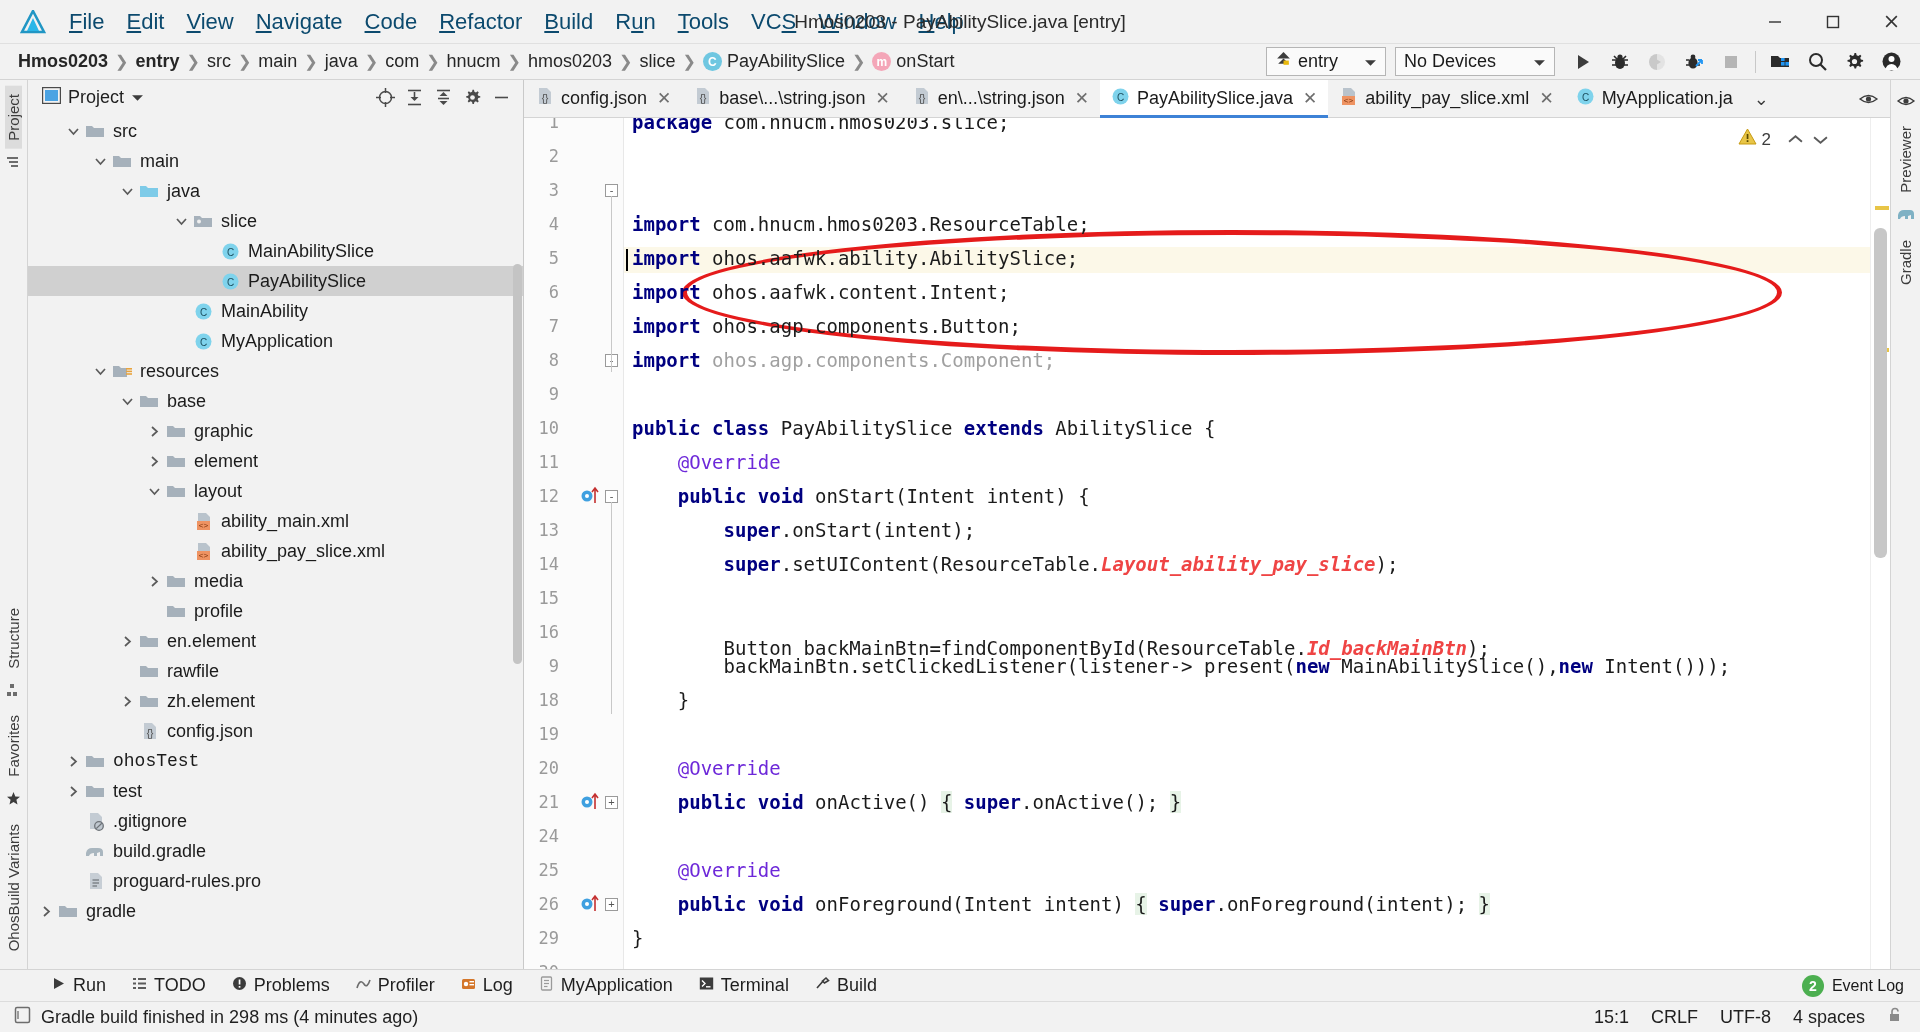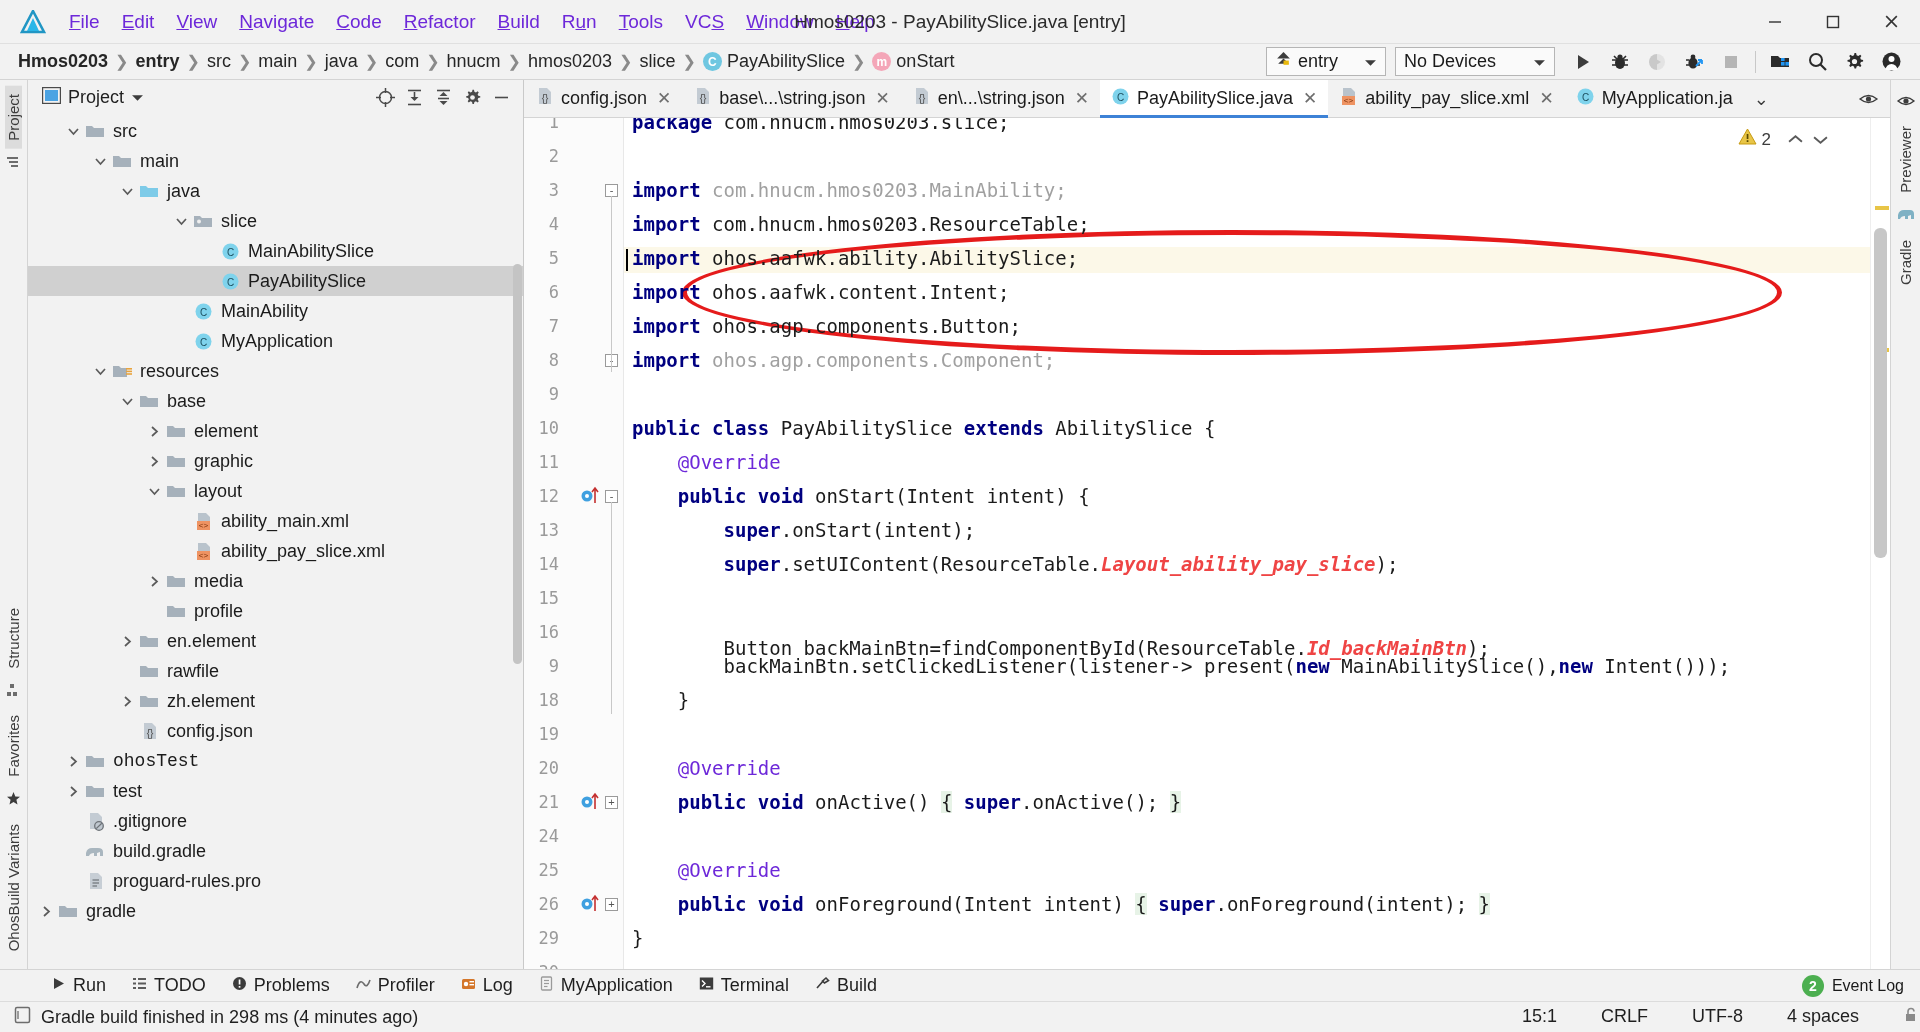--- a/index.html
+++ b/index.html
@@ -13,21 +13,21 @@
 
   
   .titlebar {
     height:44px; display:flex; align-items:center;
     background:#f2f2f2; border-bottom:1px solid #e0e0e0;
     flex:0 0 44px; position:relative;
   }
   .logo { width:34px; height:30px; margin-left:16px; display:flex; align-items:center; justify-content:center; }
   .menu { display:flex; align-items:center; gap:0px; margin-left:8px; }
   .menu-item {
-    padding:4px 11px; font-size:19px; color:#6d28d9; cursor:default; white-space:nowrap;
+    padding:4px 11px; font-size:22px; color:#0c4a6e; cursor:default; white-space:nowrap;
   }
   .menu-item .mn { text-decoration:underline; }
   .win-title {
     position:absolute; left:0; right:0; text-align:center;
     font-size:19px; color:#2b2b2b; pointer-events:none;
   }
   .win-buttons { margin-left:auto; display:flex; align-items:center; height:44px; z-index:2;}
   .win-btn { width:58px; height:44px; display:flex; align-items:center; justify-content:center; }
   .win-btn svg { display:block; }
 
@@ -179,21 +179,21 @@
   }
   .tw-right { margin-left:auto; display:flex; align-items:center; padding-right:16px; gap:8px; }
   .badge {
     width:22px;height:22px;border-radius:50%;background:#4caf50;color:#fff;
     font-size:14px; display:flex; align-items:center; justify-content:center; font-weight:bold;
   }
   .statusbar {
     height:31px; flex:0 0 31px; background:#f2f2f2; border-top:1px solid #dcdcdc;
     display:flex; align-items:center; padding-left:14px; font-size:18px; color:#1f1f1f; gap:10px;
   }
-  .sb-right { margin-left:auto; display:flex; align-items:flex-start; gap:44px; }
+  .sb-right { margin-left:auto; display:flex; align-items:center; gap:22px; padding-right:16px; }
 </style>
 </head>
 <body>
 
 <div class="app">
 
   <div class="titlebar">
     <div class="logo">
       <svg width="26" height="24" viewBox="0 0 26 24">
         <path d="M13 1 L24 22 L2 22 Z" fill="none" stroke="#2196c4" stroke-width="2.6"></path>
@@ -564,34 +564,34 @@
             <span class="arrow">
               <svg width="13" height="13" viewBox="0 0 13 13">
                 <path d="M4 2 L9 6.5 L4 11" fill="none" stroke="#5b5b5b" stroke-width="1.7"></path>
               </svg>
             </span>
             <span class="ficon">
               <svg width="20" height="16" viewBox="0 0 20 16">
                 <path d="M1 3 H7 L9 5 H19 V14 H1 Z" fill="#a6b1bb"></path>
               </svg>
             </span>
+            <span>graphic</span>
+          </div>
+          <div class="row" style="padding-left: 115px;">
+            <span class="arrow">
+              <svg width="13" height="13" viewBox="0 0 13 13">
+                <path d="M4 2 L9 6.5 L4 11" fill="none" stroke="#5b5b5b" stroke-width="1.7"></path>
+              </svg>
+            </span>
+            <span class="ficon">
+              <svg width="20" height="16" viewBox="0 0 20 16">
+                <path d="M1 3 H7 L9 5 H19 V14 H1 Z" fill="#a6b1bb"></path>
+              </svg>
+            </span>
             <span>element</span>
-          </div>
-          <div class="row" style="padding-left: 115px;">
-            <span class="arrow">
-              <svg width="13" height="13" viewBox="0 0 13 13">
-                <path d="M4 2 L9 6.5 L4 11" fill="none" stroke="#5b5b5b" stroke-width="1.7"></path>
-              </svg>
-            </span>
-            <span class="ficon">
-              <svg width="20" height="16" viewBox="0 0 20 16">
-                <path d="M1 3 H7 L9 5 H19 V14 H1 Z" fill="#a6b1bb"></path>
-              </svg>
-            </span>
-            <span>graphic</span>
           </div>
           <div class="row" style="padding-left: 115px;">
             <span class="arrow">
               <svg width="13" height="13" viewBox="0 0 13 13">
                 <path d="M2 4 L6.5 9 L11 4" fill="none" stroke="#5b5b5b" stroke-width="1.7"></path>
               </svg>
             </span>
             <span class="ficon">
               <svg width="20" height="16" viewBox="0 0 20 16">
                 <path d="M1 3 H7 L9 5 H19 V14 H1 Z" fill="#a6b1bb"></path>
@@ -872,21 +872,20 @@
             <div class="fold" style="left: 81px; top: 780px;">+</div>
             <div class="foldline" style="left: 87px; top: 78px; height: 176px;"></div>
             <div class="foldline" style="left: 87px; top: 384px; height: 212px;"></div>
           </div>
         <div class="code-lines" id="codelines">
           <div class="line-hl" style="top:129px;"></div>
           <div class="caret-bar" style="left:2px; top:131px;"></div>
           <div class="oval" style="left:58px; top:112px; width:1100px; height:125px;"></div>
         <div class="cl" style="top: -6px;"><span class="kw">package</span> com.hnucm.hmos0203.slice;</div>
             <div class="cl" style="top: 28px;"></div>
-            <div class="cl" style="top: 62px;"><span class="kw">import</span> <span class="gray">com.hnucm.hmos0203.MainAbility;</span></div>
             <div class="cl" style="top: 96px;"><span class="kw">import</span> com.hnucm.hmos0203.ResourceTable;</div>
             <div class="cl" style="top: 130px;"><span class="kw">import</span> ohos.aafwk.ability.AbilitySlice;</div>
             <div class="cl" style="top: 164px;"><span class="kw">import</span> ohos.aafwk.content.Intent;</div>
             <div class="cl" style="top: 198px;"><span class="kw">import</span> ohos.agp.components.Button;</div>
             <div class="cl" style="top: 232px;"><span class="kw">import</span> <span class="gray">ohos.agp.components.Component;</span></div>
             <div class="cl" style="top: 266px;"></div>
             <div class="cl" style="top: 300px;"><span class="kw">public</span> <span class="kw">class</span> PayAbilitySlice <span class="kw">extends</span> AbilitySlice {</div>
             <div class="cl" style="top: 334px;">    <span class="ann">@Override</span></div>
             <div class="cl" style="top: 368px;">    <span class="kw">public</span> <span class="kw">void</span> onStart(Intent intent) {</div>
             <div class="cl" style="top: 402px;">        <span class="kw">super</span>.onStart(intent);</div>

